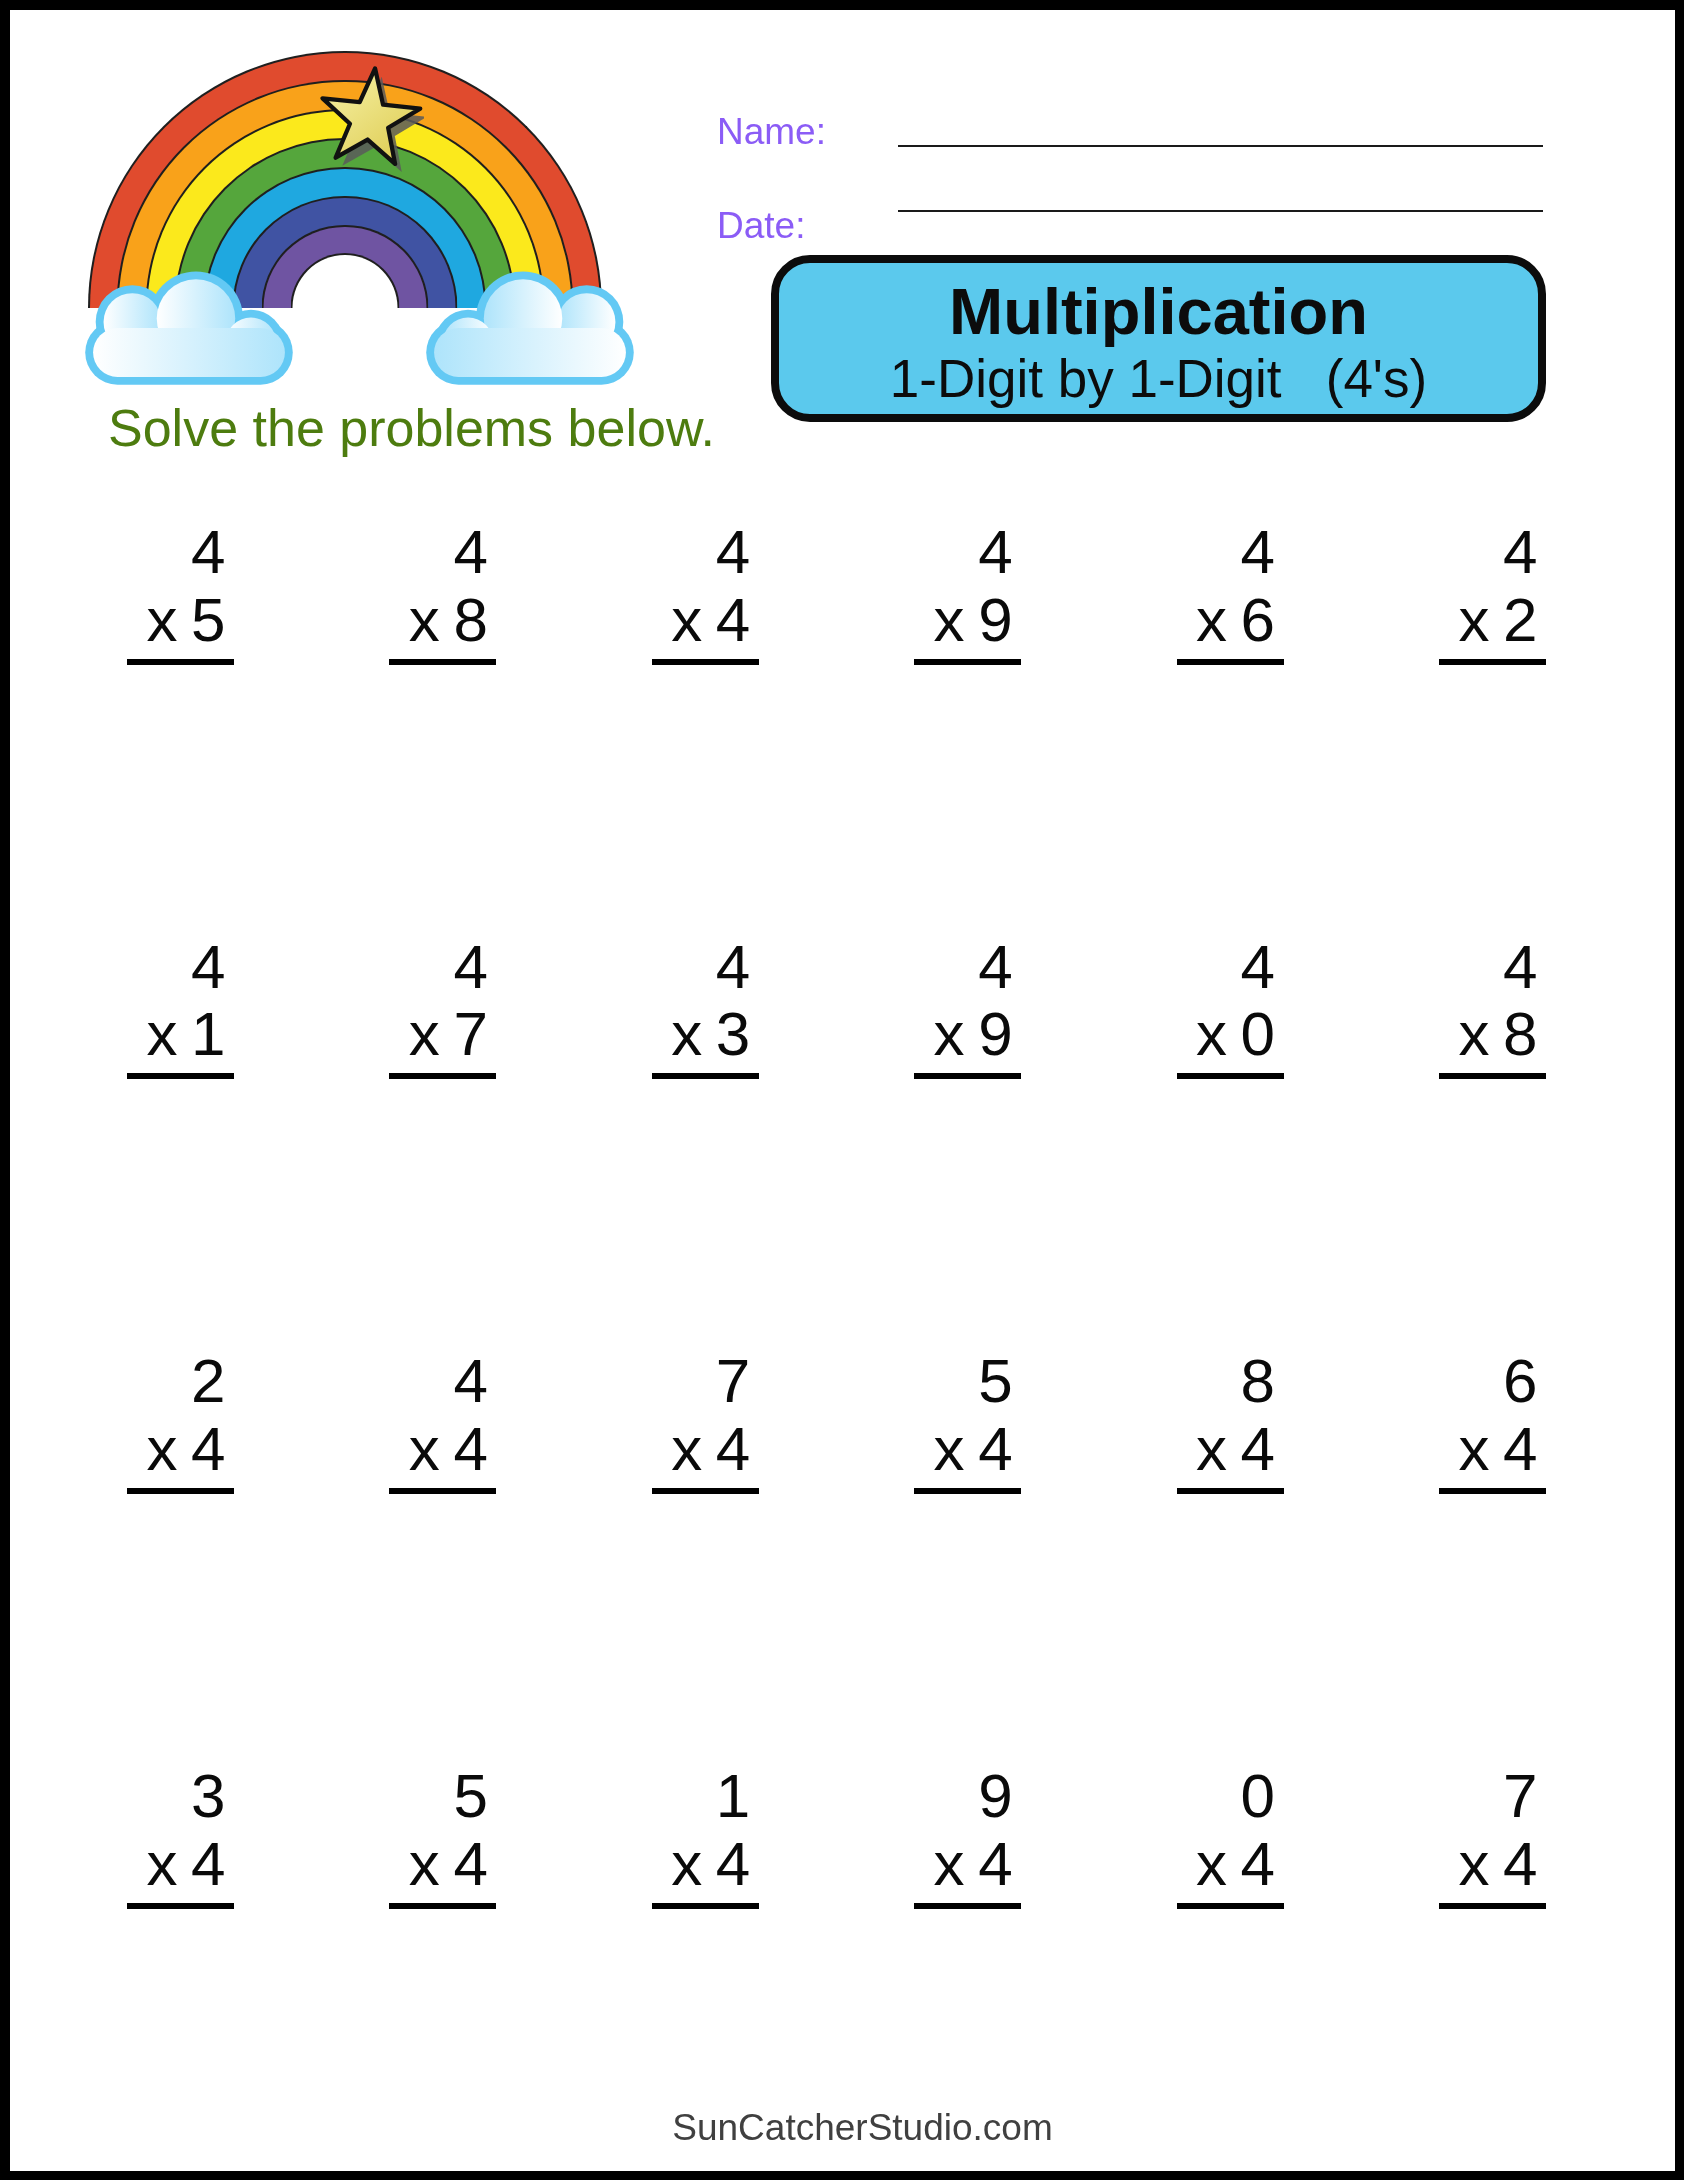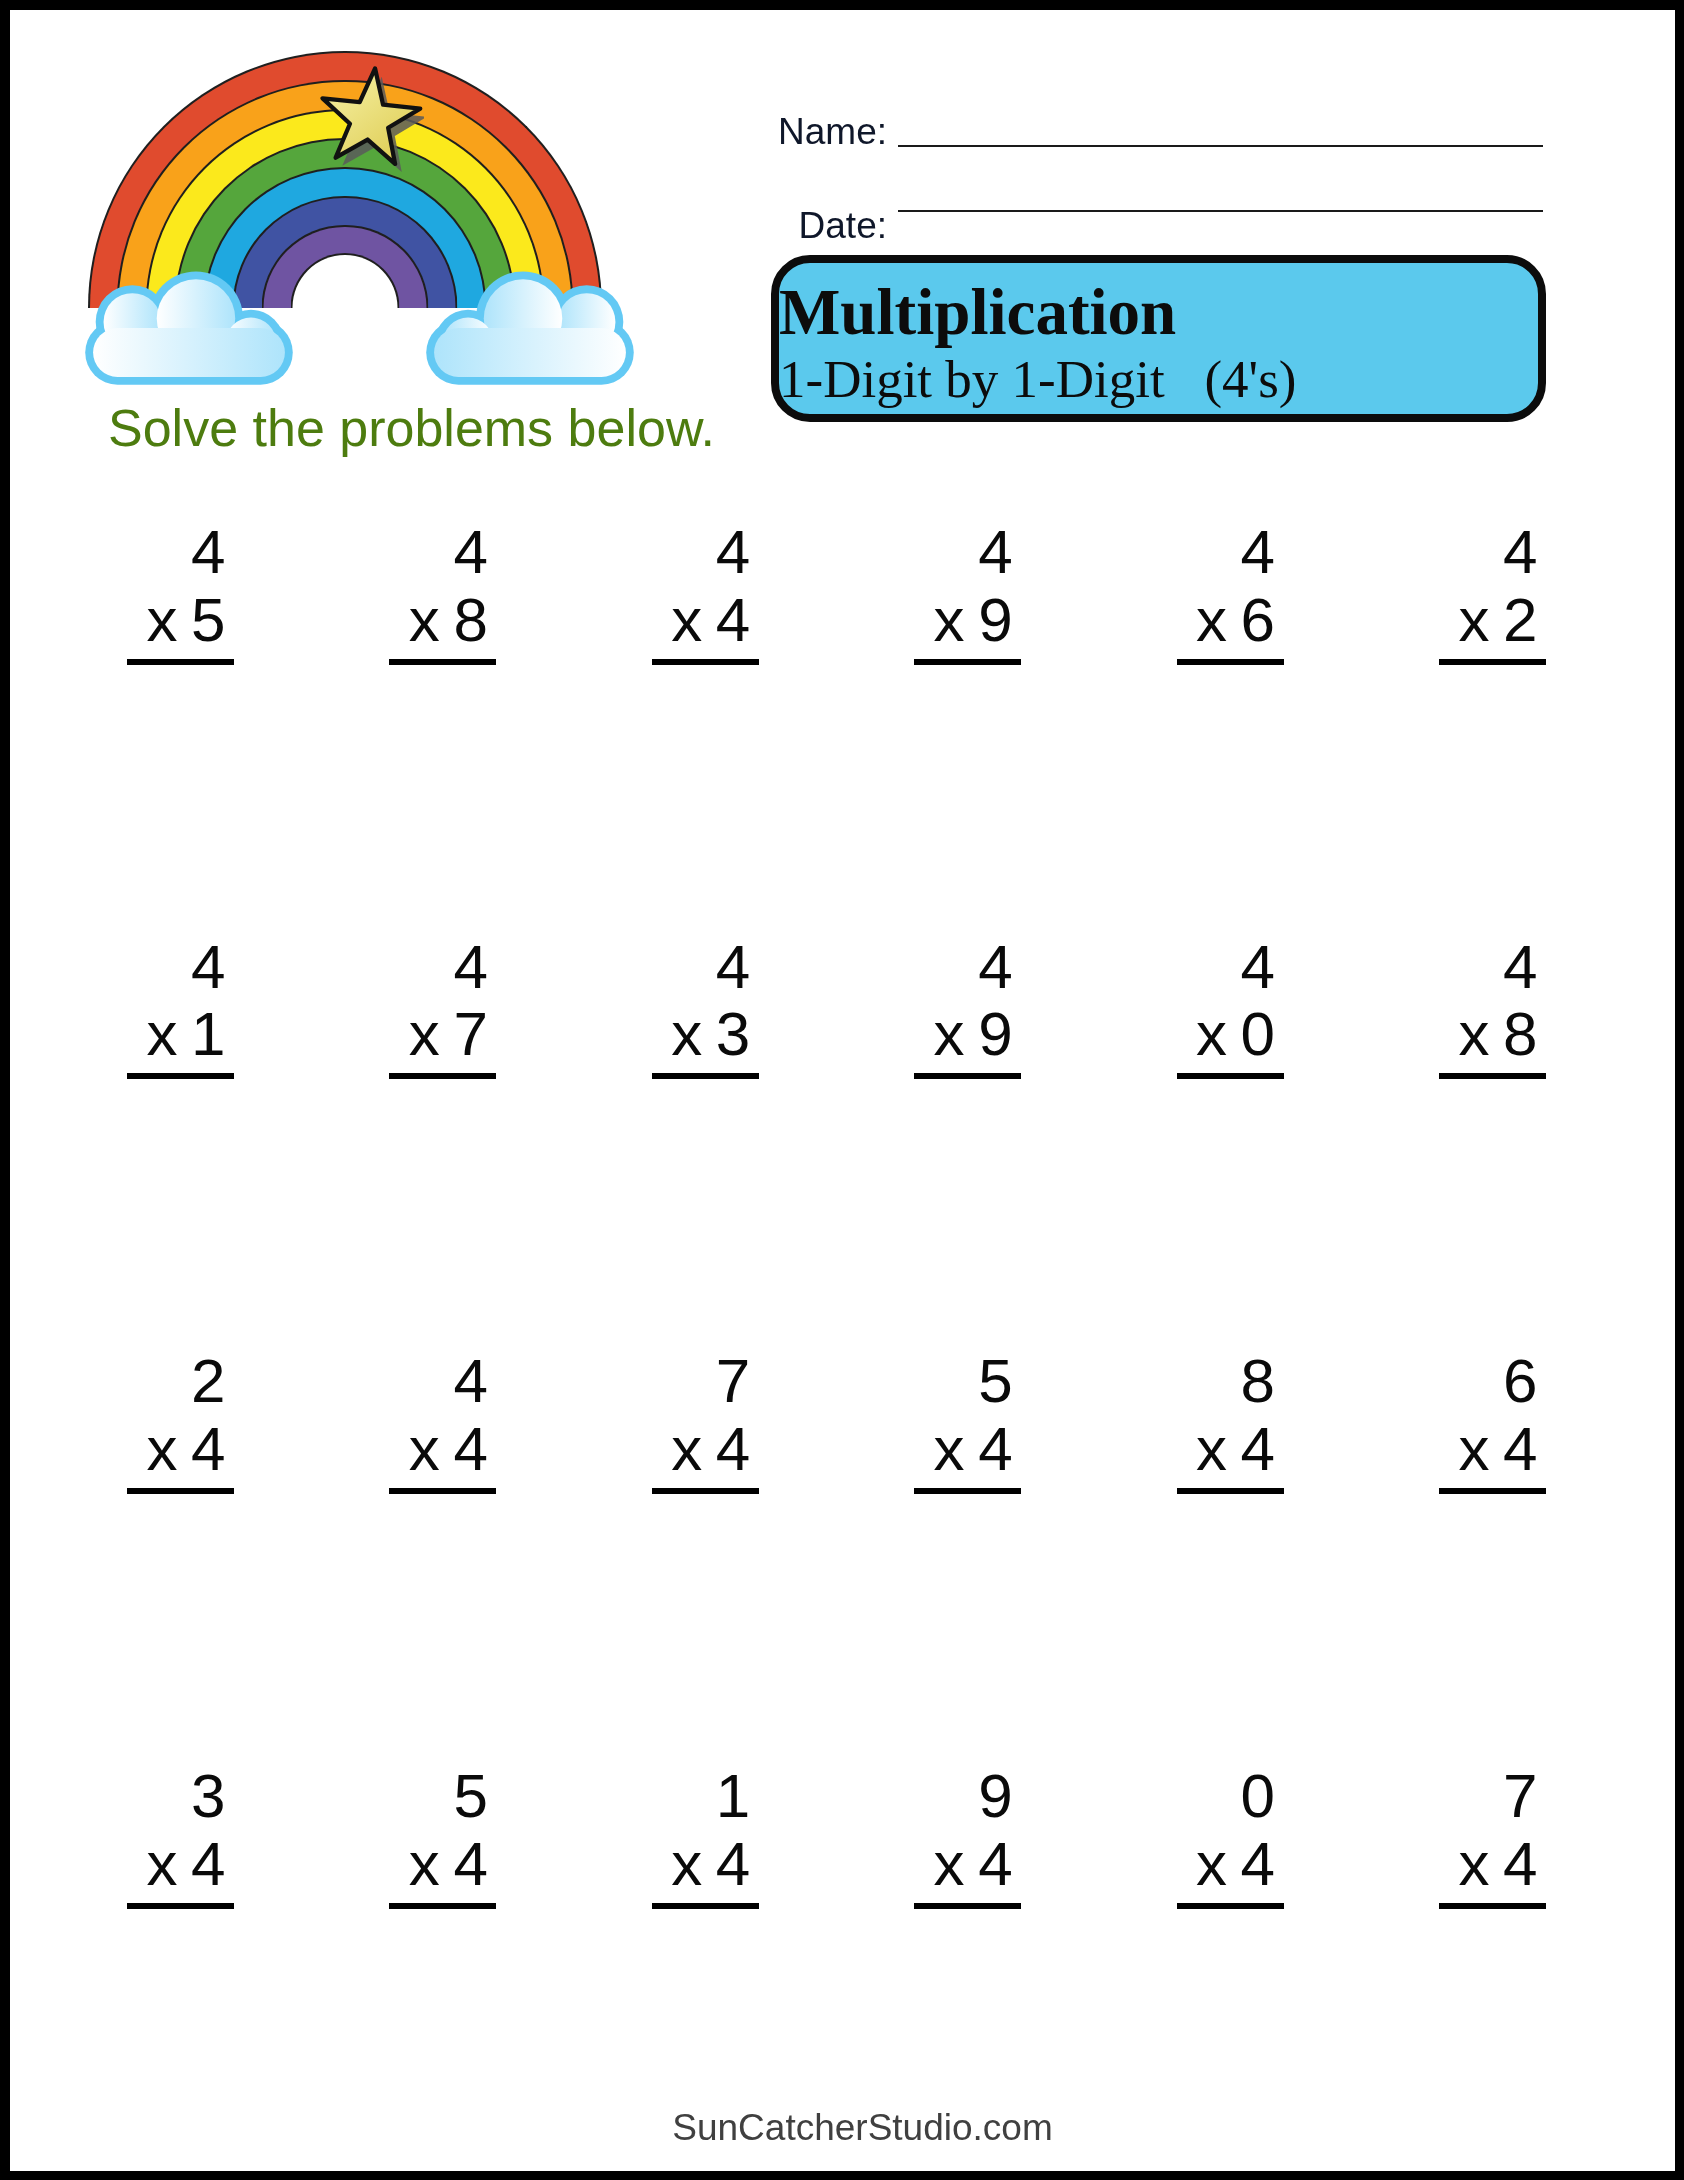--- a/index.html
+++ b/index.html
@@ -20,31 +20,31 @@
   .b5{width:225px;height:112px;border-radius:112px 112px 0 0;background:#4053A3;}
   .b6{width:167px;height:83px;border-radius:83px 83px 0 0;background:#6F54A2;}
   .b7{width:109px;height:55px;border-radius:55px 55px 0 0;background:#ffffff;}
   .star{position:absolute;left:305px;top:56px;width:109px;height:111px;z-index:5;}
   .cloud{position:absolute;width:218px;height:119px;z-index:6;}
   .cloud.left{left:70px;top:259px;}
   .cloud.right{left:411px;top:259px;}
   
   .instruction{position:absolute;left:98px;top:388px;font-size:52px;color:#4d7c0f;}
   
-  .field-label{position:absolute;width:170px;text-align:right;font-size:37px;color:#0f172a;}
+  .field-label{position:absolute;width:170px;font-size:37px;color:#8b5cf6;}
   .name-label{left:707px;top:101px;}
   .date-label{left:707px;top:167px;margin-top:28px;}
   .write-line{position:absolute;border-bottom:2.6px solid #1a1a1a;height:0;}
   .name-line{left:888px;top:135px;width:645px;}
   .date-line{left:888px;top:200px;width:645px;}
   
   .title-box{
     position:absolute;left:761px;top:245px;width:775px;height:167px;
     background:#5BC9ED;border:8.5px solid #0c0c0c;border-radius:39px;
-    box-sizing:border-box;font-family:Liberation Serif, serif;
+    box-sizing:border-box;text-align:center;
   }
   .title-box .title{font-size:65px;font-weight:700;line-height:1.05;margin-top:15.3px;color:#0c0c0c;}
   .title-box .subtitle{font-size:53px;line-height:1.1;margin-top:3.4px;color:#0c0c0c;}
   
   .grid{position:absolute;left:117px;top:509px;width:1419px;}
   .prow{display:flex;justify-content:space-between;margin-bottom:269px;}
   .prow:last-child{margin-bottom:0;}
   .prob{width:107px;font-size:62px;color:#0a0a0a;}
   .pt{line-height:66px;text-align:right;padding-right:8.5px;}
   .pb{line-height:66px;margin-top:1.7px;display:flex;justify-content:flex-end;gap:13.6px;padding-right:8.5px;}

